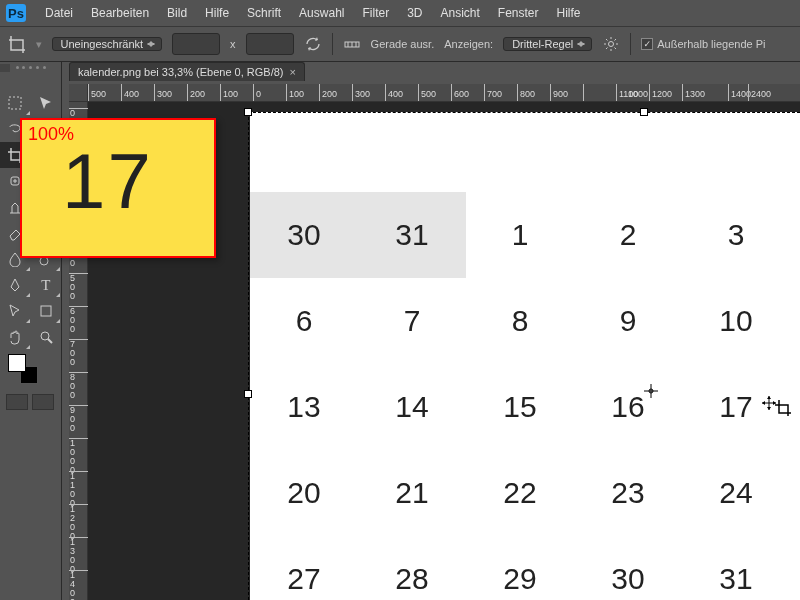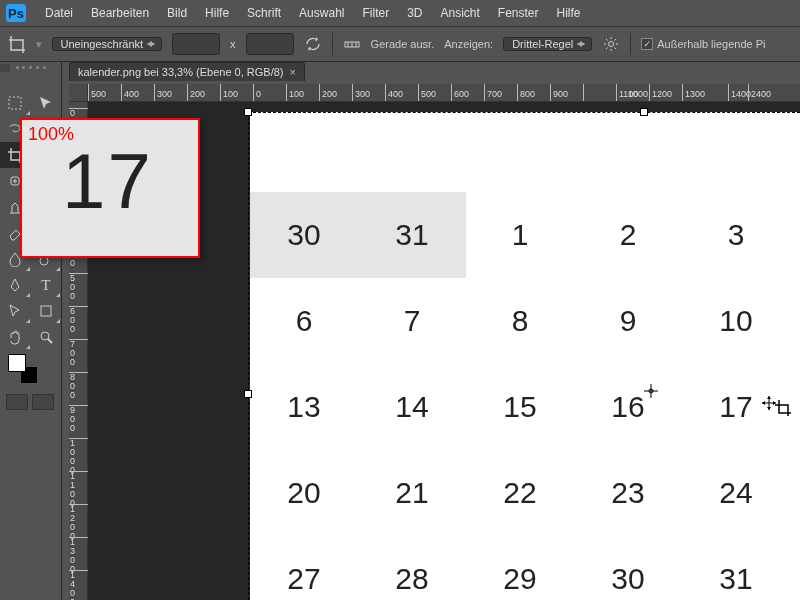--- a/index.html
+++ b/index.html
@@ -37,21 +37,21 @@
   .sw-fg { width:18px; height:18px; background:#fff; border:1px solid #000; position:absolute; left:8px; top:4px; z-index:2;}
   .sw-bg { width:18px; height:18px; background:#000; border:1px solid #555; position:absolute; left:20px; top:16px;}
   .modebtns { display:flex; padding:4px 6px; gap:4px;}
   .modebtns .mb { width:22px; height:16px; border:1px solid #333; background:#444;}
   .canvas { position:absolute; left:250px; top:112px; width:560px; height:500px; background:#fff; }
   .handle { position:absolute; width:8px; height:8px; background:#fff; border:1px solid #000;}
   .crop-cur { position:absolute; width:16px; height:16px; }
   .calendar { position:absolute; left:0; top:80px; right:0; display:grid; grid-template-columns:repeat(5,108px); grid-auto-rows:86px; font-family:"Century Gothic","Futura",Arial,sans-serif; font-weight:200; font-size:30px; color:#222; }
   .calendar .cell { display:flex; align-items:center; justify-content:center; }
   .calendar .grey { background:#e5e5e5; }
-  .navigator { position:absolute; left:20px; top:118px; width:180px; height:140px; background:#e5e5e5; border:2px solid #ff0000; padding:4px 6px; box-shadow:3px 3px 6px rgba(0,0,0,.3);}
+  .navigator { position:absolute; left:20px; top:118px; width:196px; height:140px; background:#fde047; border:2px solid #ff0000; padding:4px 6px; box-shadow:3px 3px 6px rgba(0,0,0,.3);}
   .navigator .pct { color:#ff0000; font-size:18px; font-family:Arial; }
   .navigator .big { font-size:78px; line-height:72px; font-family:"Century Gothic","Futura",Arial; font-weight:200; margin-left:34px; color:#222; letter-spacing:2px;}
   svg { display:block; }
   .move-cur { position:absolute; width:14px; height:14px; }
 </style>
 </head>
 <body>
 
 <div class="menubar">
   <div class="logo">Ps</div>

